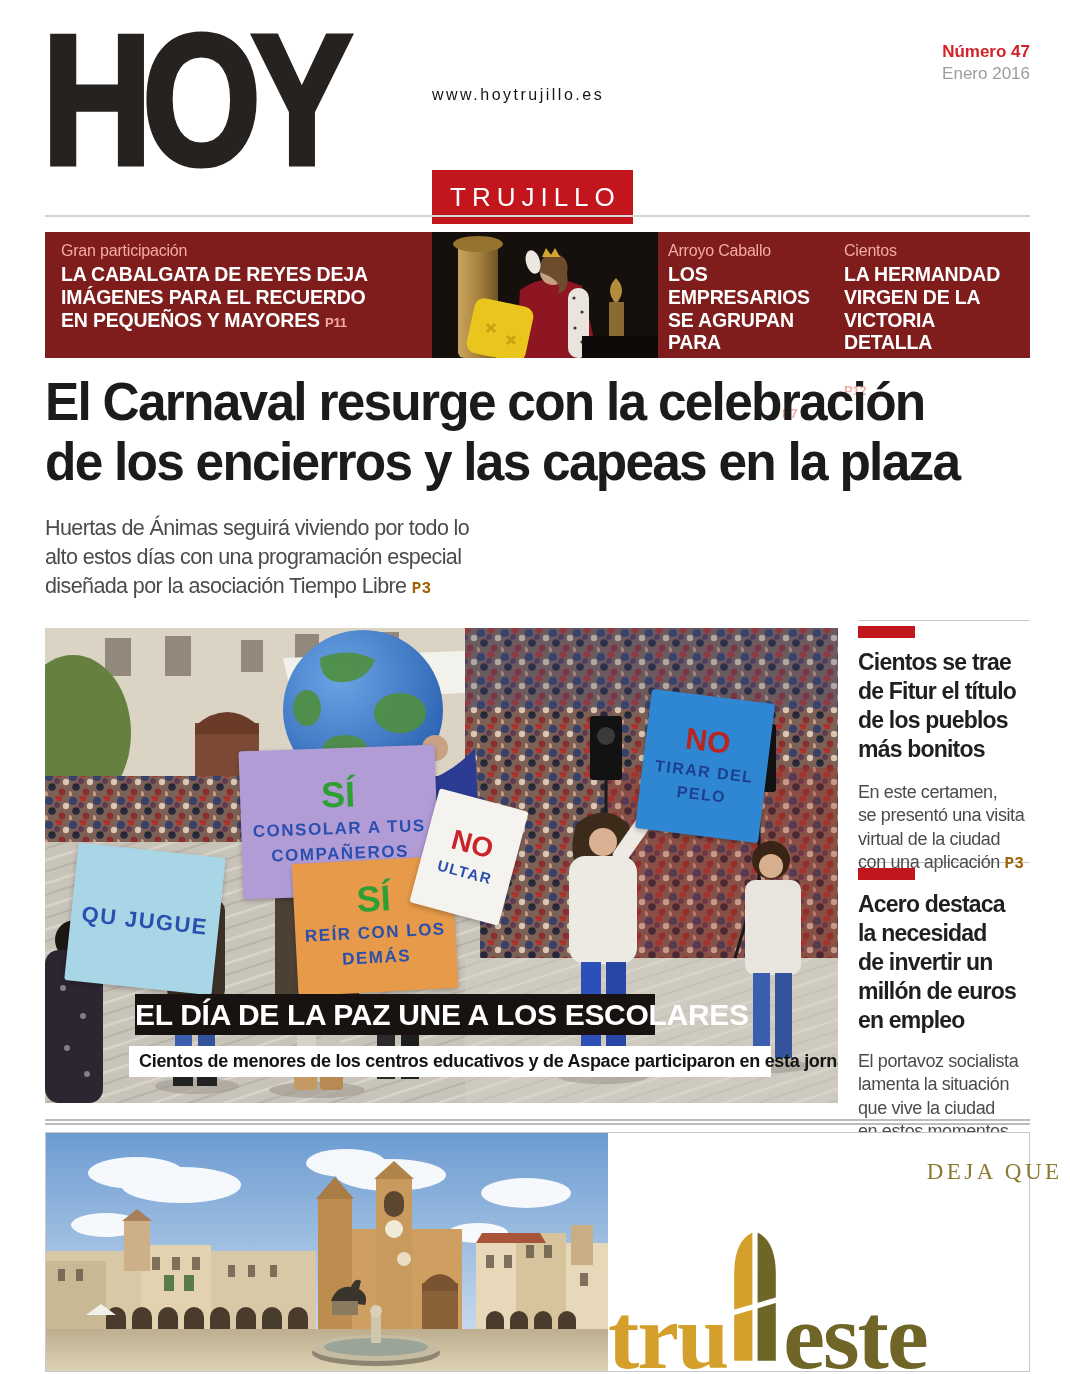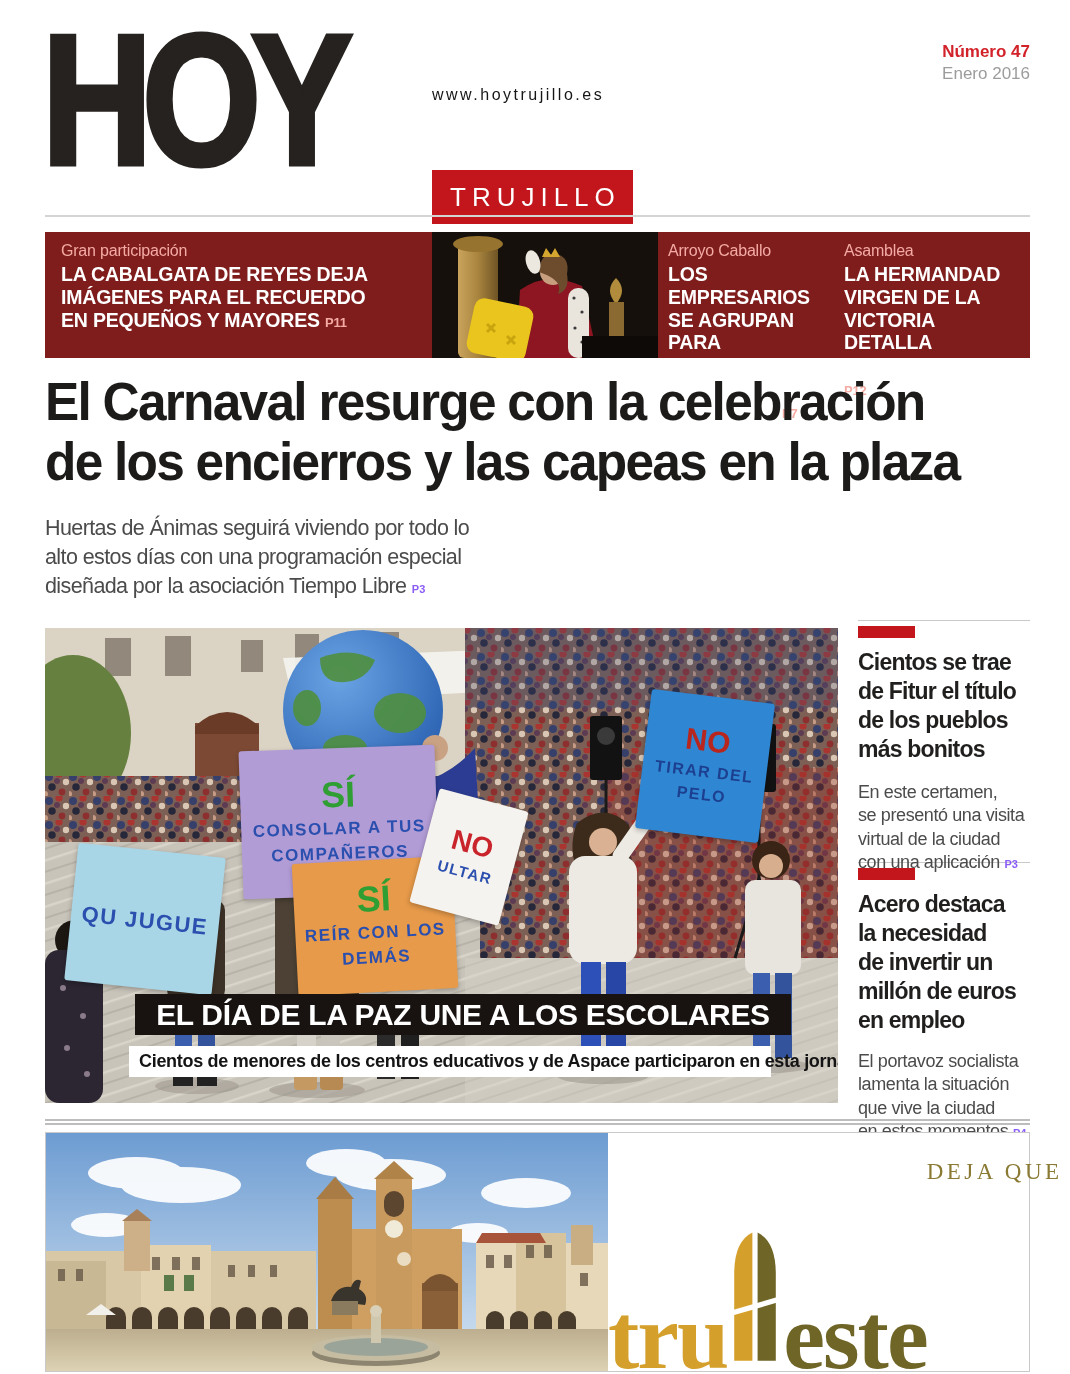--- a/index.html
+++ b/index.html
@@ -54,21 +54,21 @@
   #lead-headline{
     position:absolute; left:45px; top:372px; width:1020px;
     font-size:53px; font-weight:bold; letter-spacing:-1.8px; line-height:1.13;
     color:#1d1b1a; transform:scaleX(.97); transform-origin:0 0;
   }
   #standfirst{
     position:absolute; left:45px; top:514px; width:985px;
     display:grid; grid-template-columns:1fr 1fr; column-gap:74px;
     font-size:21.5px; color:#4b4b4b; line-height:1.34; letter-spacing:-.6px;
   }
-  .ref-red{ color:#8b5cf6; font-size:11px; font-weight:bold; letter-spacing:0; }
+  .ref-red{ color:#a16207; font-size:16px; font-weight:bold; letter-spacing:0;font-family:Liberation Mono, monospace; }
 
   
   #main-photo{
     position:absolute; left:45px; top:628px; width:793px; height:475px;
     overflow:hidden; background:#cfc8bc;
   }
   #main-photo > svg{ position:absolute; left:0; top:0; }
   .placard{
     position:absolute; display:flex; flex-direction:column; align-items:center;
     justify-content:center; text-align:center; font-weight:bold;
@@ -80,21 +80,21 @@
   #placard-juguetes{ left:26px; top:222px; width:148px; height:138px; background:#a9d6e6; transform:rotate(6deg); }
   #placard-juguetes .placard-lines{ font-size:22px; line-height:1.7; }
   #placard-consolar{ left:196px; top:120px; width:196px; height:148px; background:#b29cd6; transform:rotate(-2deg); }
   #placard-reir{ left:250px; top:232px; width:160px; height:132px; background:#e79a49; transform:rotate(-3deg); }
   #placard-insultar{ left:378px; top:170px; width:92px; height:118px; background:#f5f3ef; transform:rotate(15deg); }
   #placard-insultar .placard-lines{ font-size:15px; }
   #placard-tirar{ left:598px; top:68px; width:124px; height:140px; background:#2f87d4; transform:rotate(7deg); }
   #placard-tirar .no-word{ color:#b8261e; font-size:30px; }
   #placard-tirar .placard-lines{ color:#1d3f8f; font-size:16px; }
   #photo-title-bar{
-    position:absolute; left:90px; top:366px; width:656px; height:41px;
+    position:absolute; left:90px; top:366px; width:520px; height:41px;
     background:#181310; color:#fff; font-size:30px; font-weight:bold;
     line-height:41px; text-align:center; white-space:nowrap; letter-spacing:-.3px;
   }
   #photo-caption-bar{
     position:absolute; left:84px; top:418px; width:642px; height:31px;
     background:#fff; color:#141414; font-size:18px; font-weight:bold;
     line-height:31px; padding-left:10px; white-space:nowrap; letter-spacing:-.3px;
   }
 
   
@@ -183,21 +183,21 @@
       </svg>
     </div>
     <div class="teaser" id="teaser-2">
       <div class="teaser-kicker">Arroyo Caballo</div>
       <div class="teaser-headline"><span class="pre">LOS EMPRESARIOS
 SE AGRUPAN PARA
 LUCHAR POR SUS
 INTERESES</span> <span class="page-ref">P7</span></div>
     </div>
     <div class="teaser" id="teaser-3">
-      <div class="teaser-kicker">Asamblea</div>
+      <div class="teaser-kicker">Cientos</div>
       <div class="teaser-headline"><span class="pre">LA HERMANDAD
 VIRGEN DE LA
 VICTORIA DETALLA
 SUS PROYECTOS</span> <span class="page-ref">P12</span></div>
     </div>
   </div>
 
   <h1 id="lead-headline" class="pre">El Carnaval resurge con la celebración
 de los encierros y las capeas en la plaza</h1>
   <div id="standfirst">

